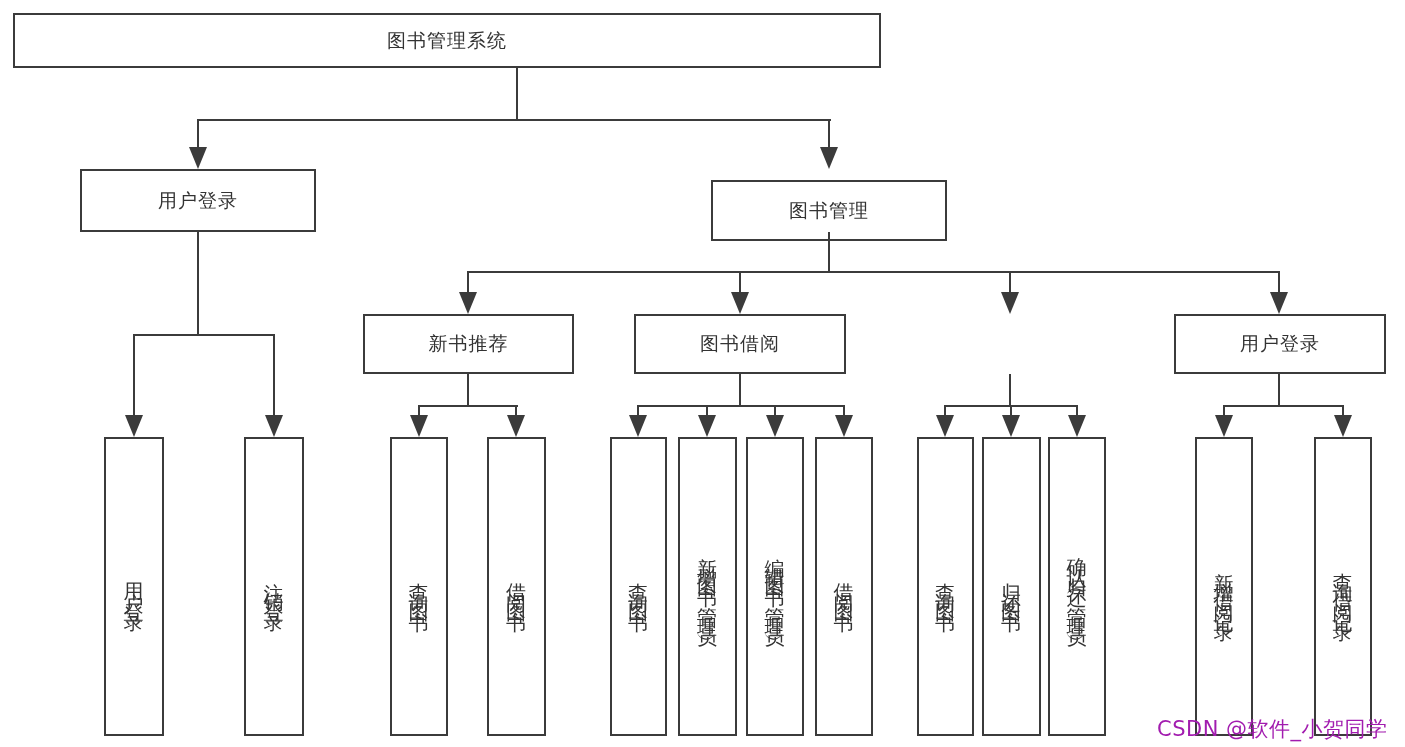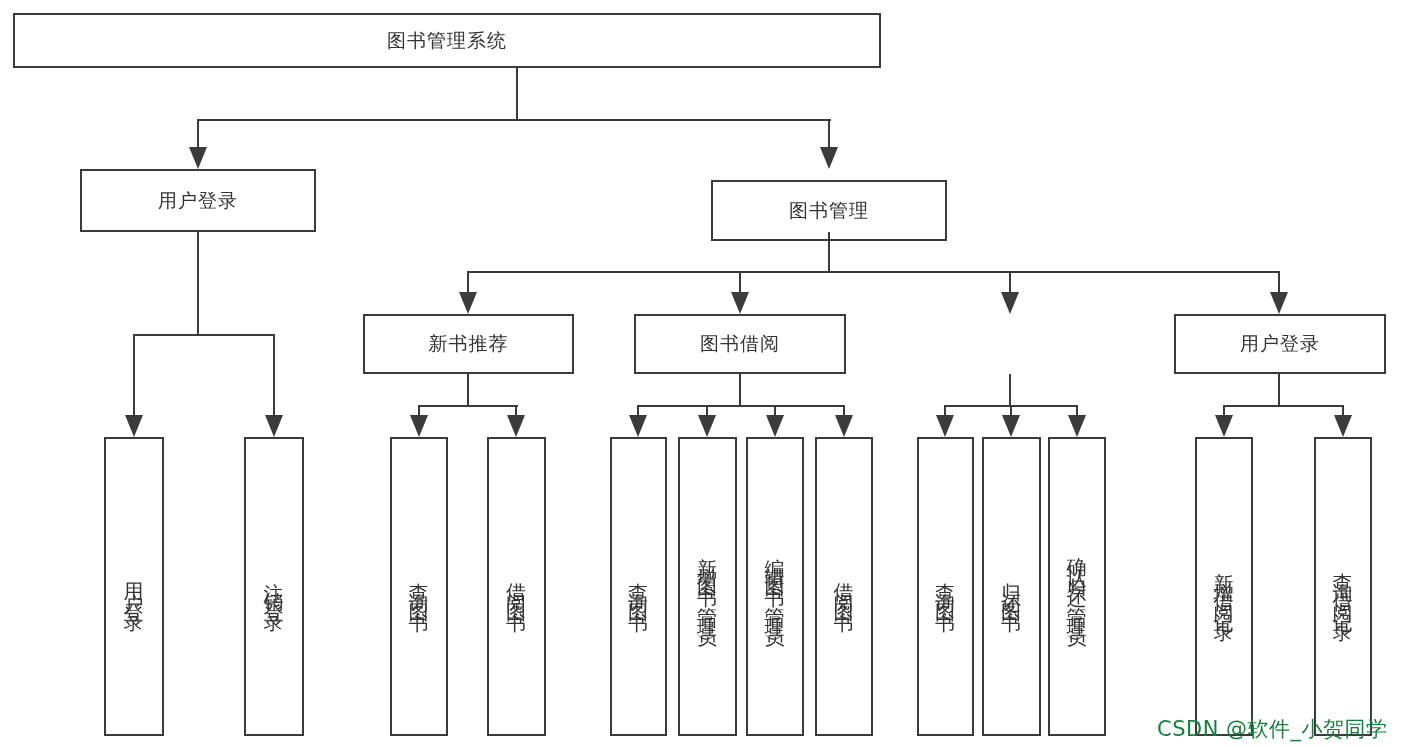--- a/index.html
+++ b/index.html
@@ -39,21 +39,21 @@
     width: 0; height: 0;
     border-left: 9px solid transparent;
     border-right: 9px solid transparent;
     border-top: 22px solid #3b3b3b;
   }
   .watermark {
     position: absolute;
     left: 1157px;
     top: 715px;
     font-size: 21px;
-    color: #15803d;
+    color: #a21caf;
     letter-spacing: 0.5px;
     z-index: 5;
     white-space: nowrap;
   }
 </style>
 </head>
 <body>
 
 <div class="canvas">
 

